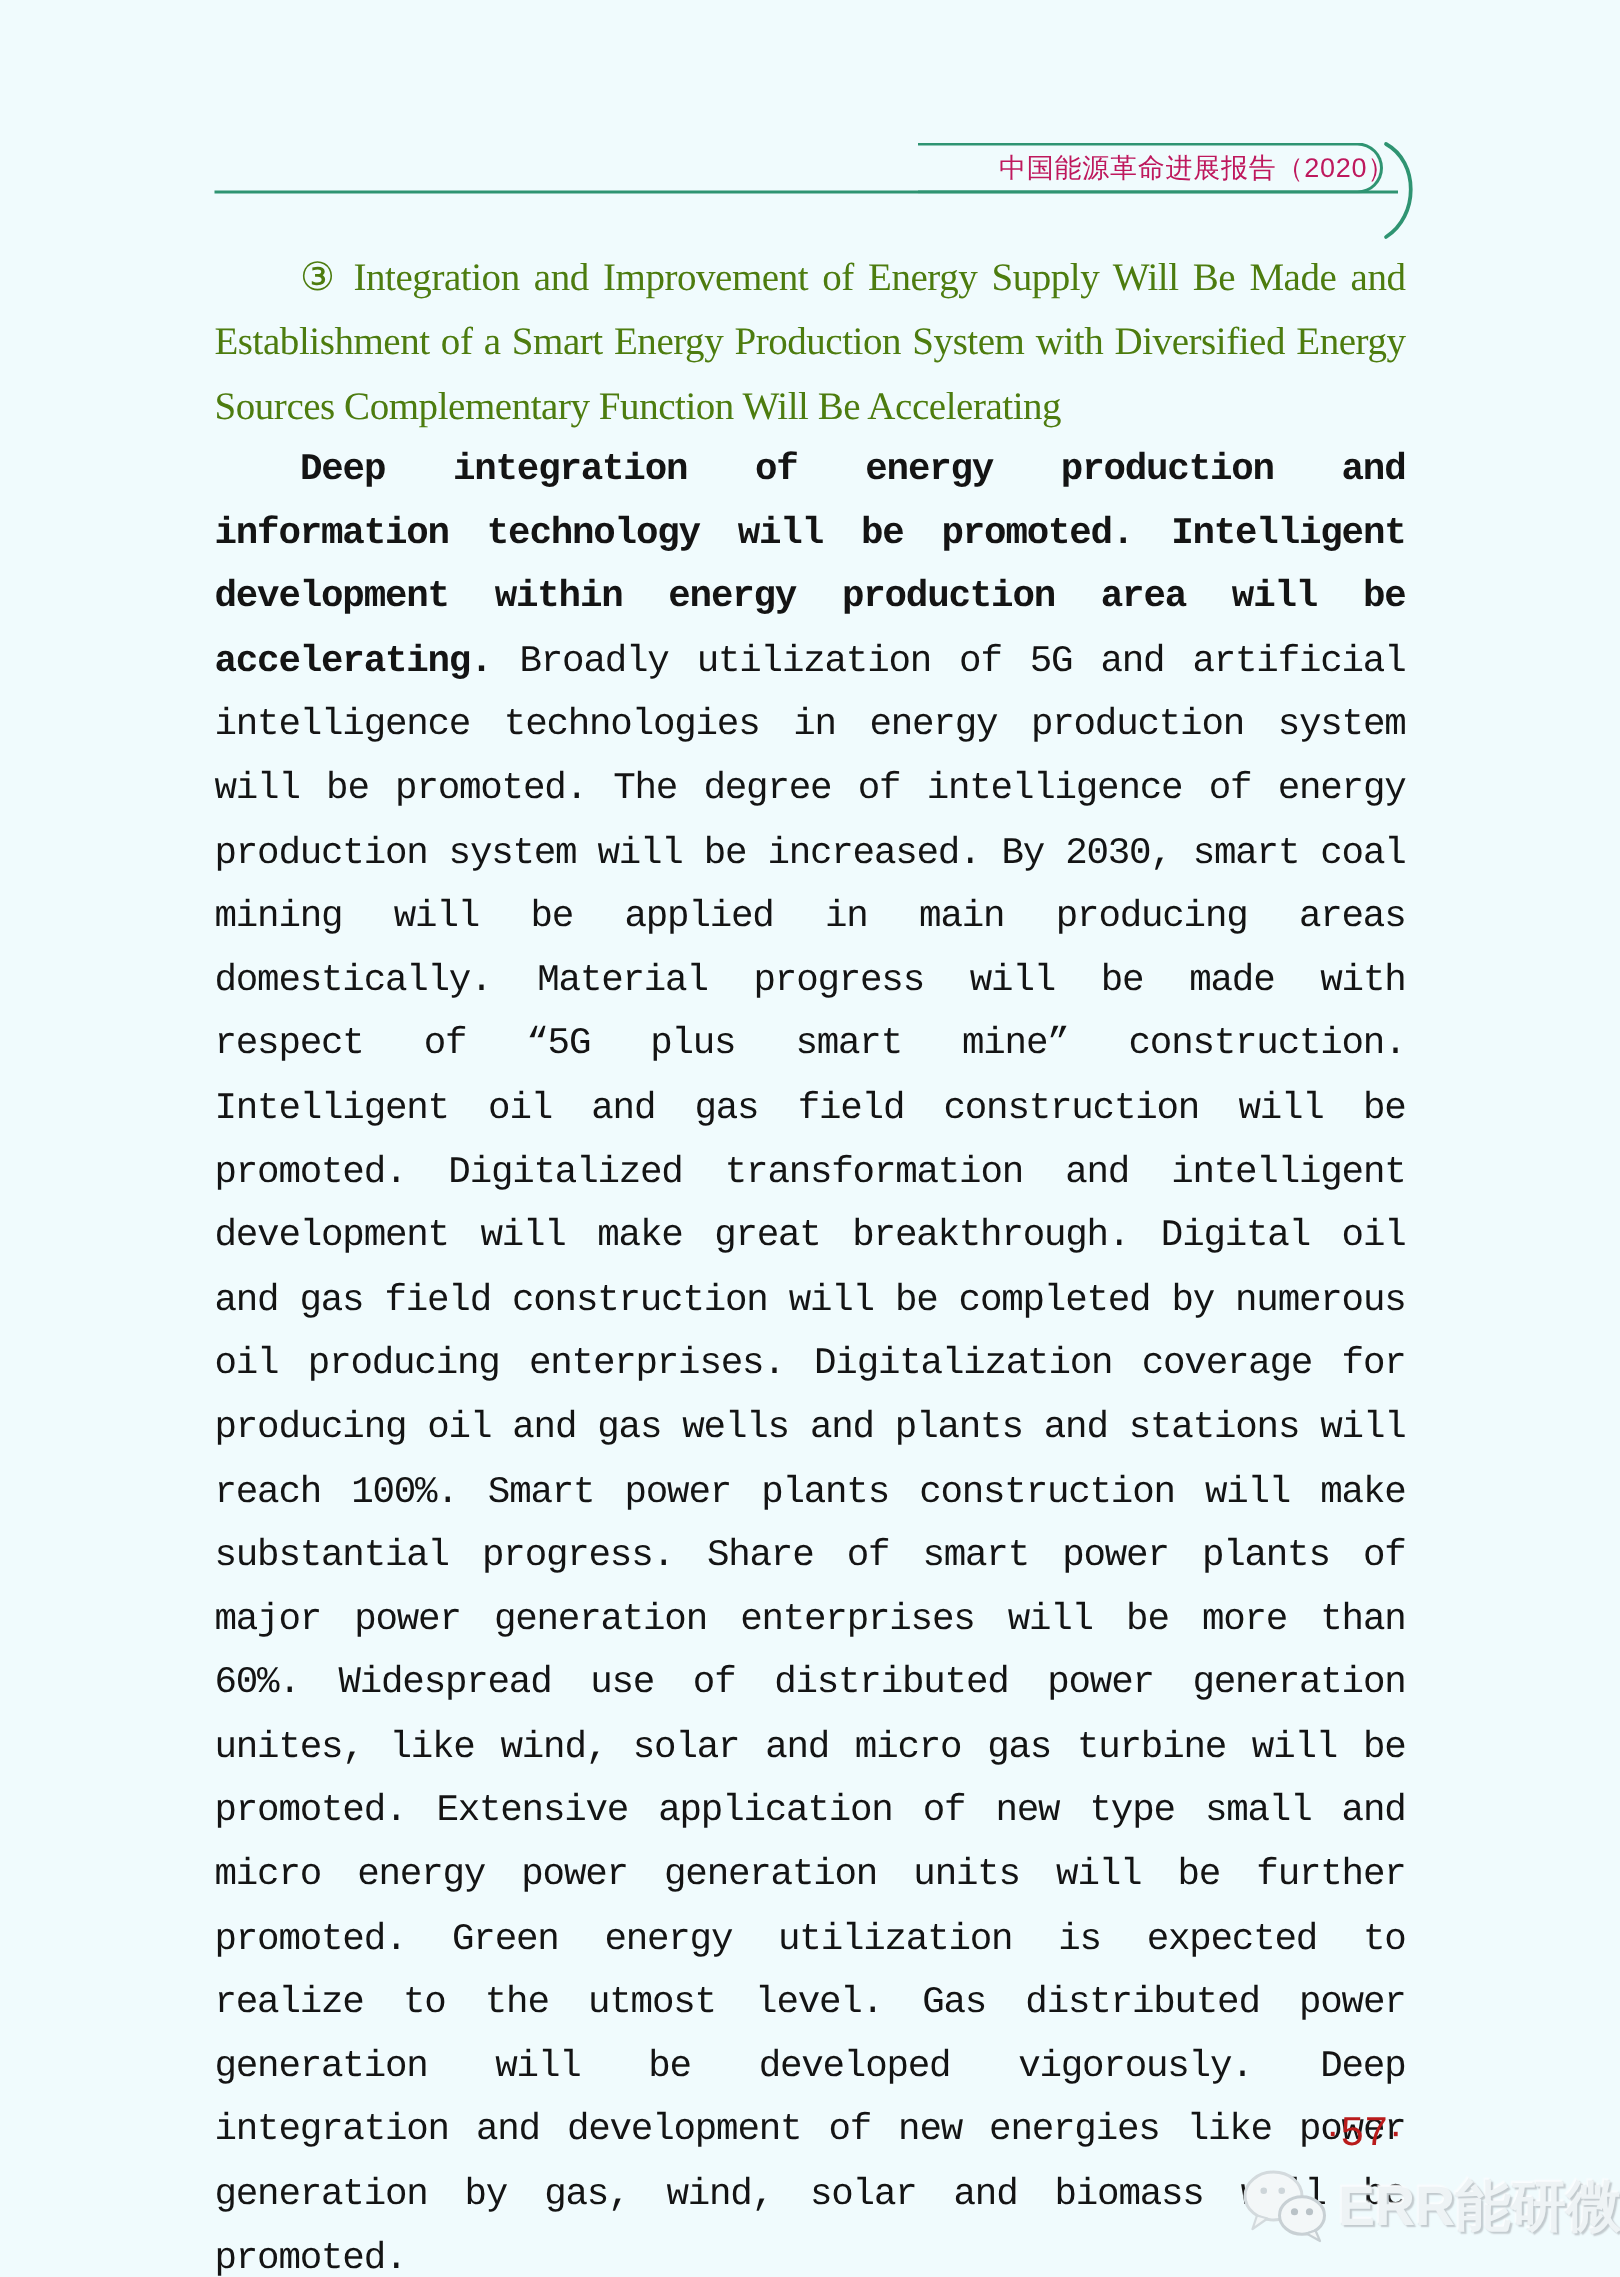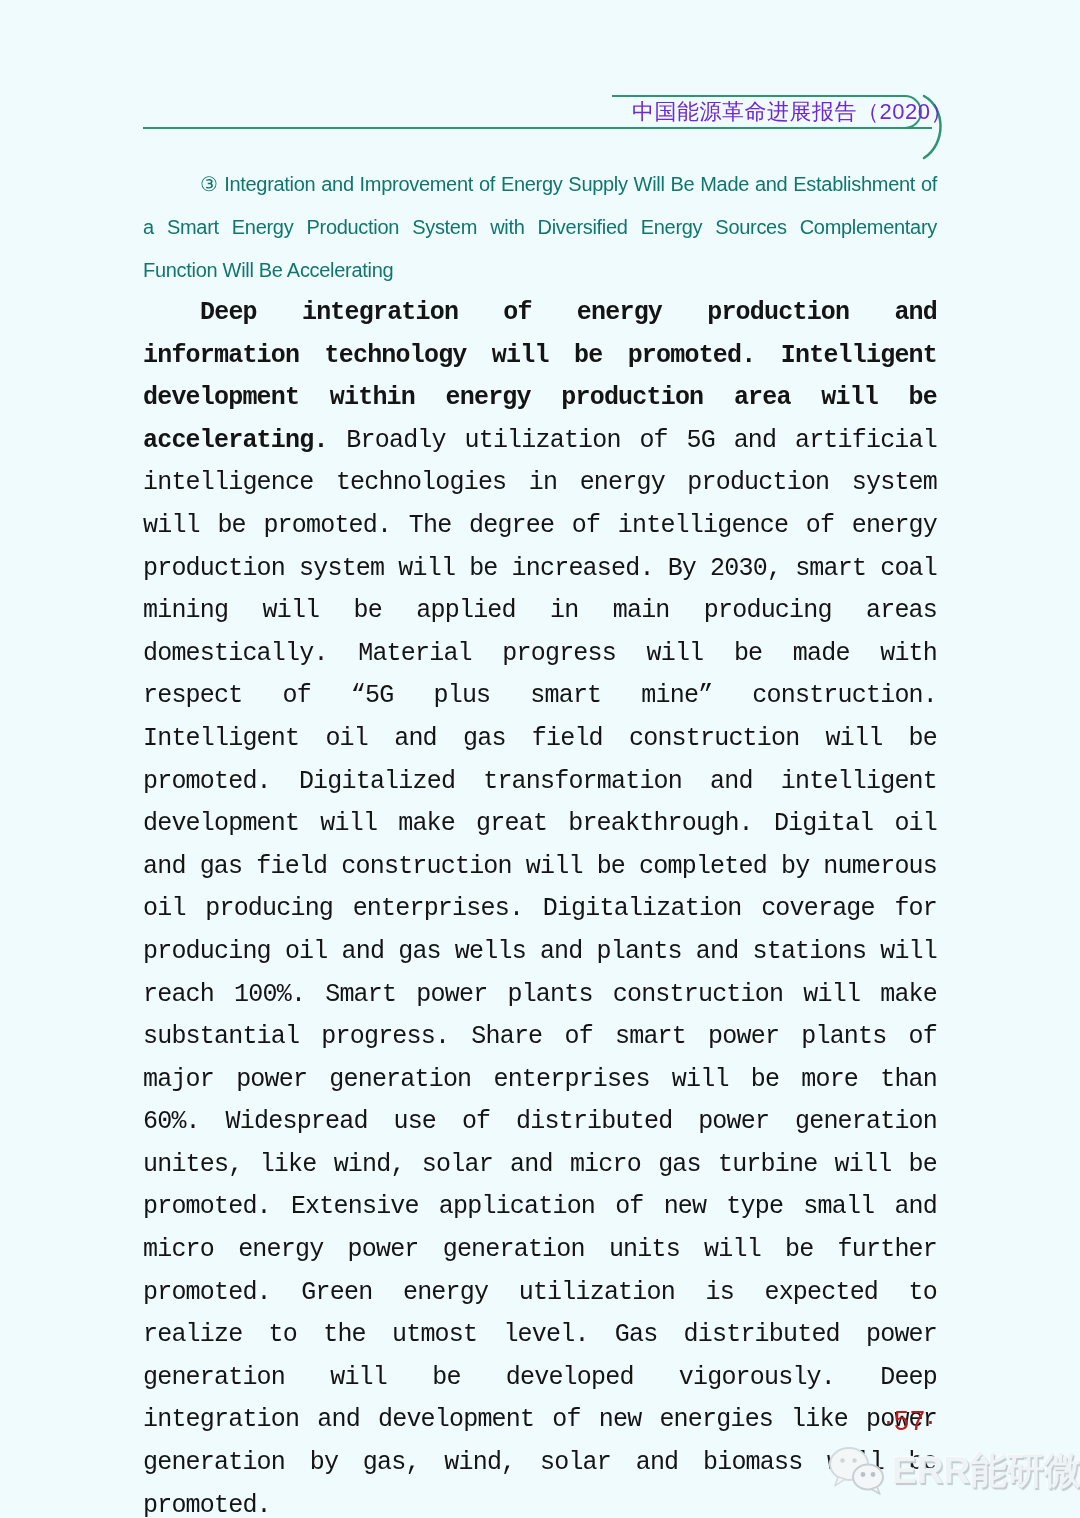--- a/index.html
+++ b/index.html
@@ -40,29 +40,29 @@
     border-radius: 0 17px 17px 0;
     background: transparent;
   }
   .header-outer-arc {
     position: absolute;
     left: 920px;
     top: 94px;
   }
   .header-title {
     position: absolute;
-    left: 632px;
+    left: 652px;
     top: 99px;
     width: 292px;
     text-align: center;
     font-family: "Liberation Sans", sans-serif;
-    font-size: 22px;
+    font-size: 18px;
     line-height: 26px;
     letter-spacing: 0.5px;
-    color: #6d28d9;
+    color: #be185d;
     white-space: nowrap;
   }
 
   
   .main-text {
     position: absolute;
     left: 143px;
     top: 163px;
     width: 794px;
     text-align: justify;
@@ -75,28 +75,28 @@
     margin: 0;
   }
   .para-indent {
     text-indent: 57px;
     font-family: Liberation Mono, monospace;
   }
   .bold-lead {
     font-weight: bold;
   }
   .section-heading {
-    font-family: Liberation Sans, sans-serif;
-    font-size: 20px;
+    font-family: Liberation Serif, serif;
+    font-size: 26px;
     line-height: 43px;
     letter-spacing: -0.3px;
     word-spacing: 0;
     text-indent: 57px;
     text-align: justify;
-    color: #0f766e;
+    color: #4d7c0f;
     margin: 0;
   }
 
   
   .page-number {
     position: absolute;
     left: 884px;
     top: 1406px;
     font-family: "Liberation Sans", sans-serif;
     font-size: 27px;

